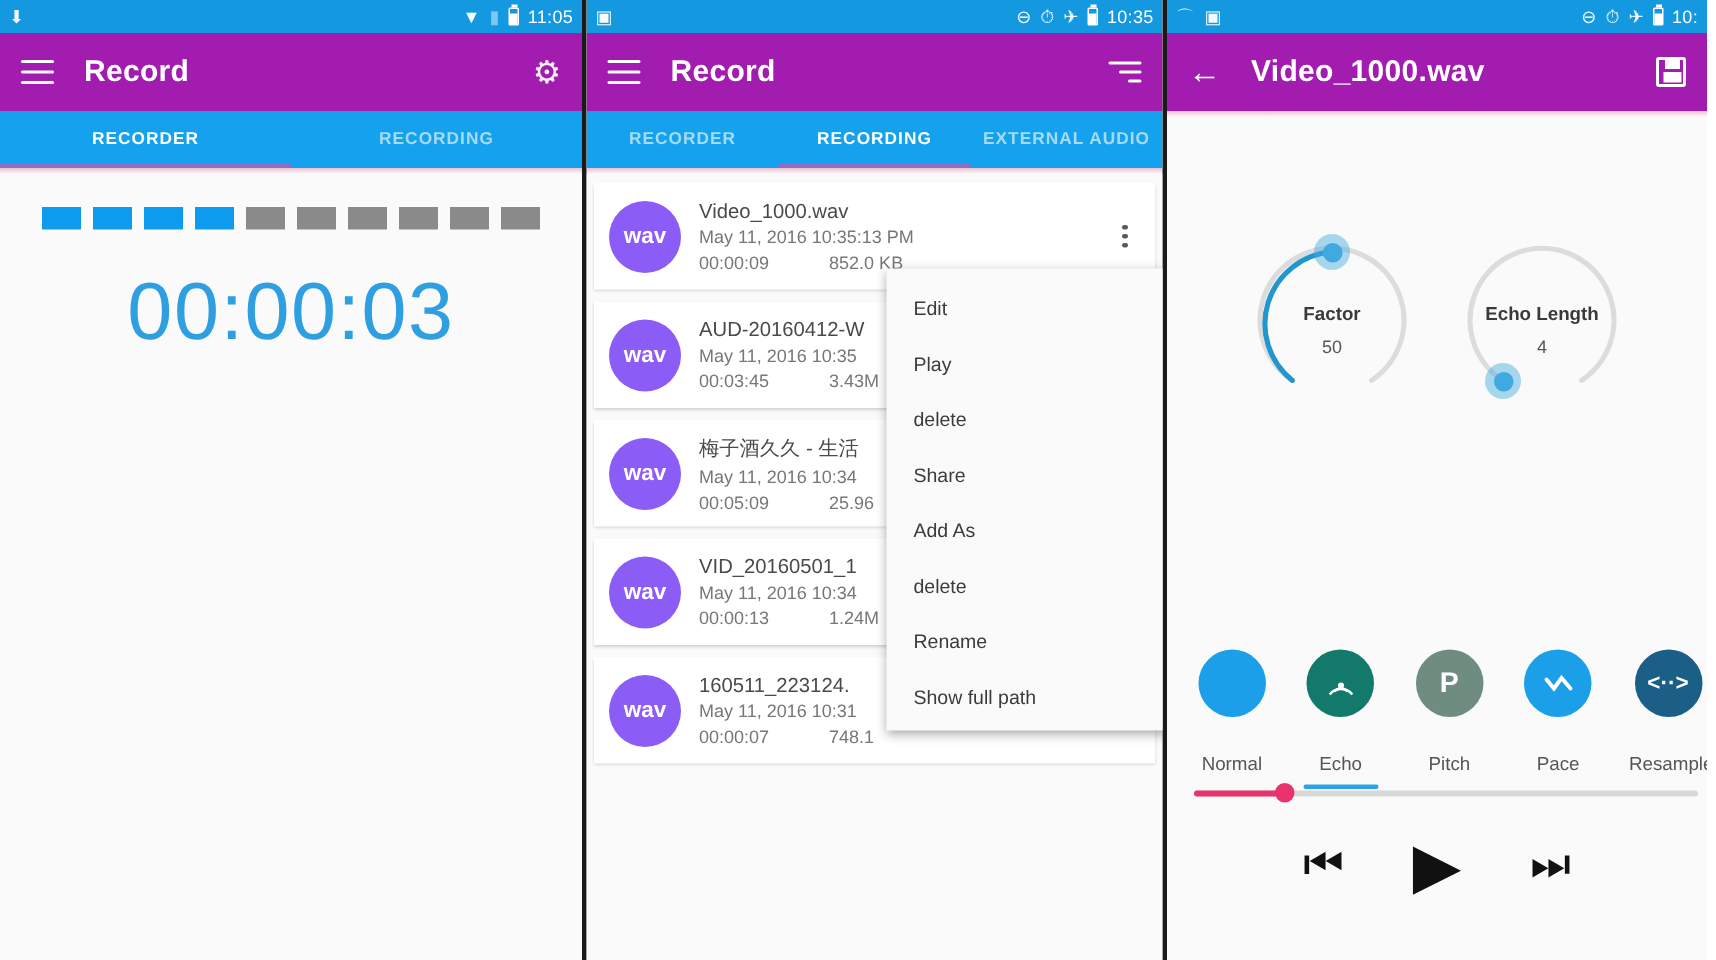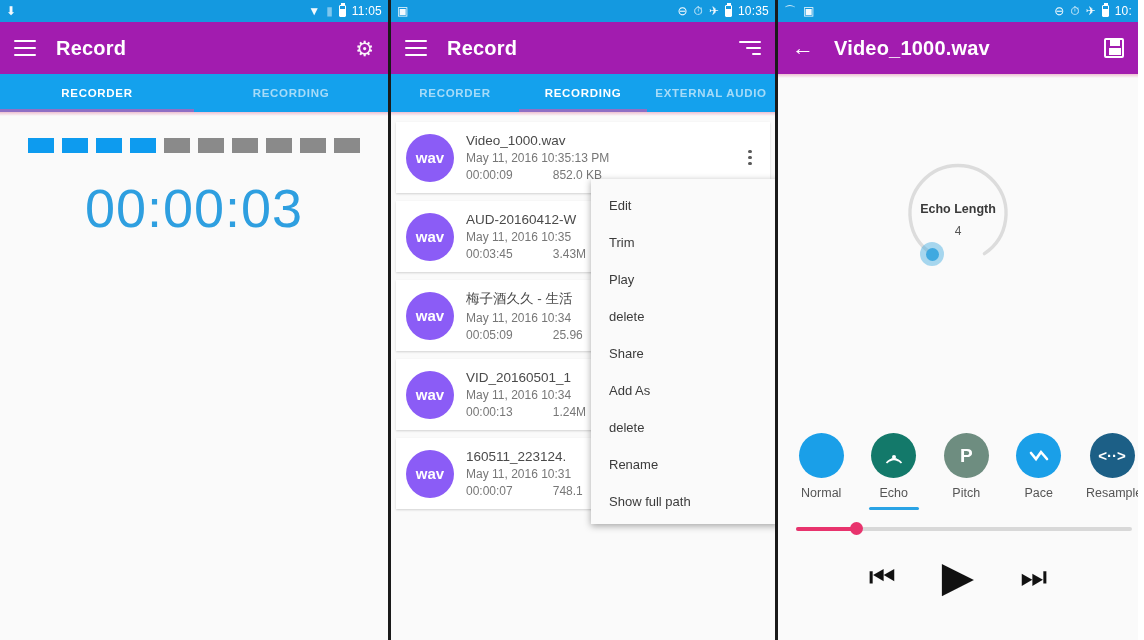--- a/index.html
+++ b/index.html
@@ -93,21 +93,21 @@
             background:rgba(64,170,225,.45); display:flex; align-items:center;
             justify-content:center; }
   .handle i { width:13px; height:13px; border-radius:50%; background:#3fa9e0; display:block; }
 
   .fxrow { display:flex; justify-content:flex-start; padding:0 0 0 18px;
            position:absolute; top:355px; left:0; width:100%; gap:22px; }
   .fx { width:52px; text-align:center; position:relative; }
   .fxcircle { width:45px; height:45px; border-radius:50%; margin:0 auto;
               display:flex; align-items:center; justify-content:center;
               color:#fff; font-size:19px; font-weight:bold; }
-  .fxname { font-size:12.5px; color:#555; margin-top:8px; white-space:nowrap;text-align:center; }
+  .fxname { font-size:12.5px; color:#555; margin-top:24px; white-space:nowrap;text-align:center; }
   .fxline { height:3px; background:#2aa3e5; margin-top:7px; border-radius:2px; }
 
   .seekwrap { position:absolute; top:444px; left:18px; right:6px; height:14px; }
   .seektrack { height:4px; background:#d8d8d8; border-radius:2px; margin-top:5px; }
   .seekfill { height:4px; background:#e8336d; border-radius:2px; position:absolute; top:5px; left:0; }
   .seekthumb { position:absolute; top:0; width:13px; height:13px; border-radius:50%;
                background:#e8336d; }
   .transport { position:absolute; top:478px; left:0; width:100%;
                display:flex; justify-content:center; align-items:center; gap:46px;
                color:#111; }
@@ -273,21 +273,20 @@
           <div class="fdate">May 11, 2016 10:31</div>
           <div class="fmeta">
             <span>00:00:07</span>
             <span>748.1</span>
           </div>
         </div>
       </div>
 
       <div class="ctxmenu">
         <div class="ctxitem">Edit</div>
-        <div class="ctxitem">Trim</div>
         <div class="ctxitem">Play</div>
         <div class="ctxitem">delete</div>
         <div class="ctxitem">Share</div>
         <div class="ctxitem">Add As</div>
         <div class="ctxitem">delete</div>
         <div class="ctxitem">Rename</div>
         <div class="ctxitem">Show full path</div>
       </div>
     </div>
   </div>
@@ -315,20 +314,31 @@
       <div class="tb-spacer"></div>
       <div class="savico"></div>
     </div>
 
     <div class="panel-shadow"></div>
 
     <div class="ed-body">
 
       <div class="knobs">
 
+        <div class="knob">
+          <svg width="112" height="112" viewBox="0 0 112 112">
+            <path d="M 29.6 93.6 A 48 48 0 1 1 82.4 93.6" fill="none" stroke="#dcdcdc" stroke-width="3.4" stroke-linecap="round"></path>
+            <path d="M 29.6 93.6 A 48 48 0 0 1 56 8" fill="none" stroke="#2196cf" stroke-width="3.4" stroke-linecap="round"></path>
+          </svg>
+          <div class="handle" style="left:44px; top:-4px;">
+              <i></i>
+            </div>
+          <div class="knob-label">Factor</div>
+          <div class="knob-val">50</div>
+        </div>
 
         <div class="knob">
           <svg width="112" height="112" viewBox="0 0 112 112">
             <path d="M 29.6 93.6 A 48 48 0 1 1 82.4 93.6" fill="none" stroke="#dcdcdc" stroke-width="3.4" stroke-linecap="round"></path>
           </svg>
           <div class="handle" style="left:18px; top:82px;">
               <i></i>
             </div>
           <div class="knob-label">Echo Length</div>
           <div class="knob-val">4</div>

